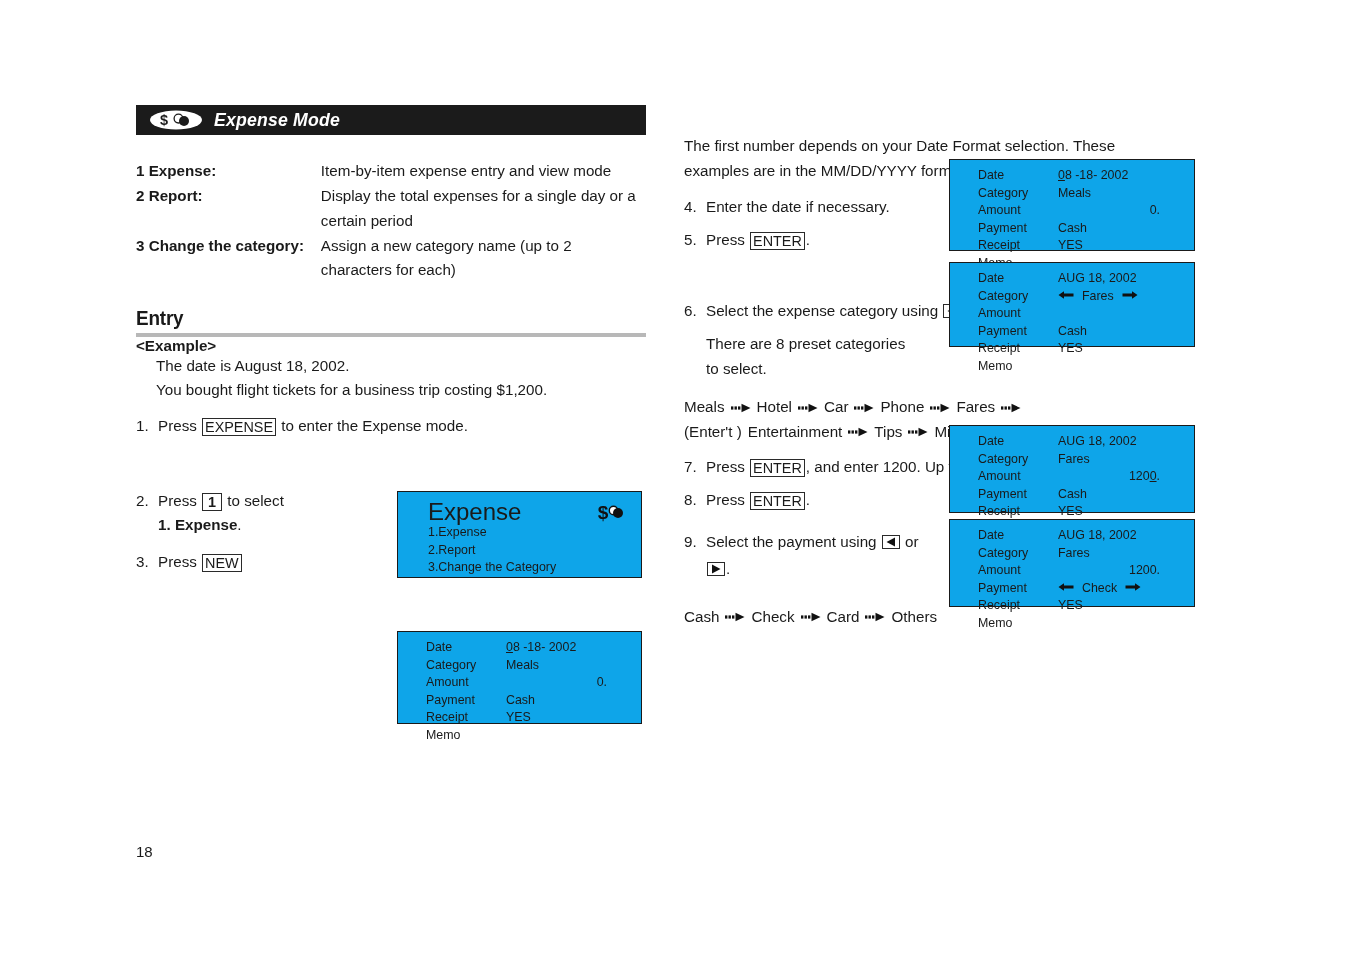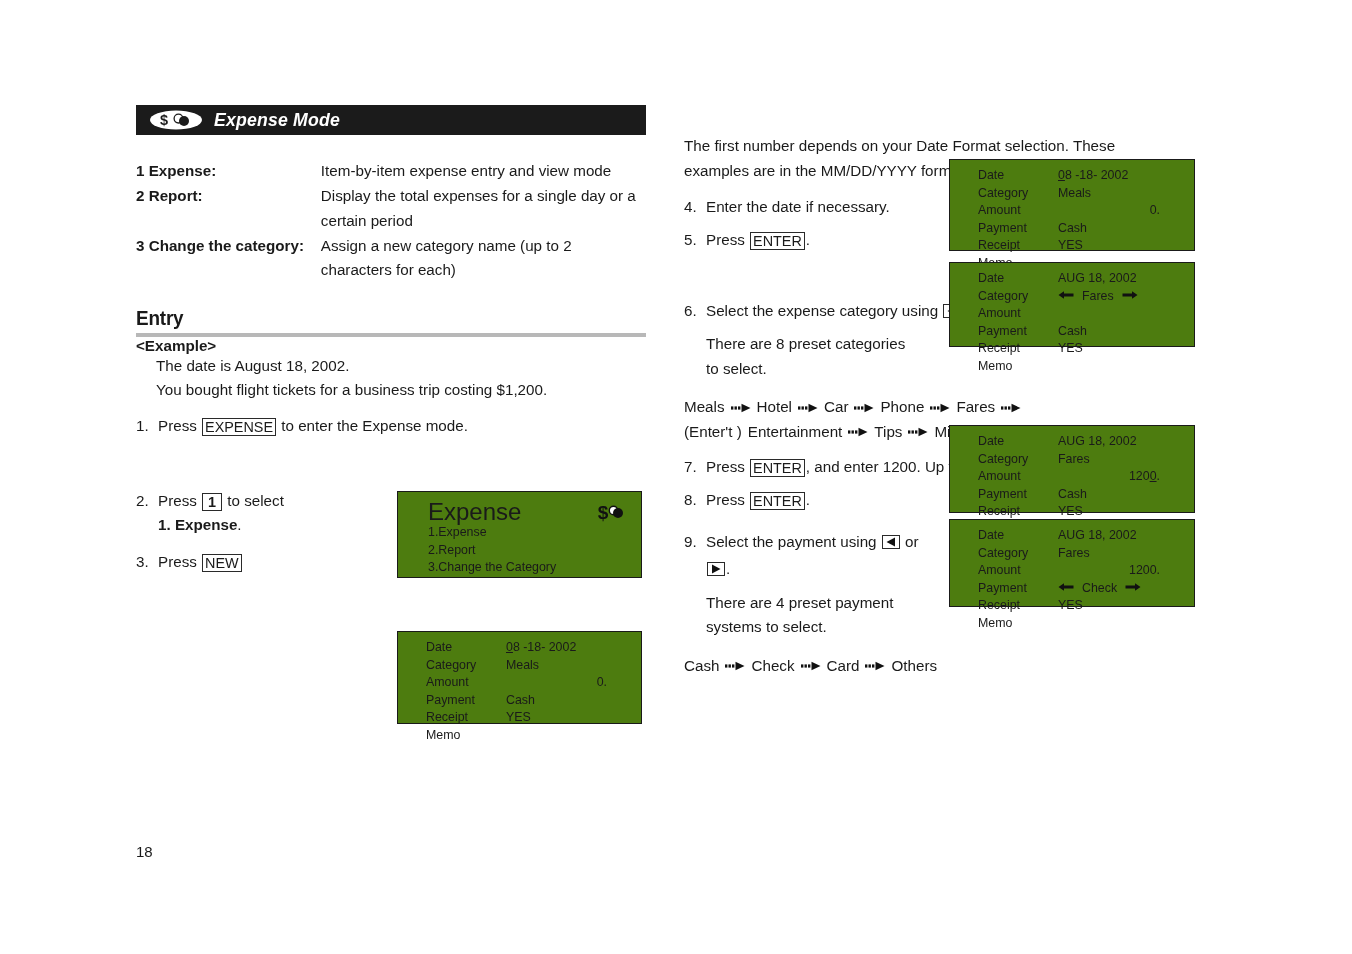--- a/index.html
+++ b/index.html
@@ -147,21 +147,21 @@
   .key-arrow {
     padding: 0 2px;
     font-size: 12px;
     top: 2px;
   }
   .key-arrow svg { display: block; }
 
   
   .lcd {
     border: 1.3px solid #1a1a1a;
-    background: #4d7c0f;
+    background: #0ea5e9;
     box-sizing: border-box;
     font-family: "Liberation Sans", sans-serif;
   }
   .lcd-menu {
     position: absolute;
     left: 397px;
     top: 491px;
     width: 245px;
     height: 87px;
     padding: 8px 0 0 30px;
@@ -536,21 +536,20 @@
       </span>
       <span>or</span>
       <div style="margin-top:2px">
         <span class="key key-arrow">
           <svg viewBox="0 0 12 12" width="12" height="12">
               <polygon points="2,1.5 2,10.5 10.5,6" fill="#111"></polygon>
             </svg>
         </span><span>.</span>
       </div>
       <div style="height:9px"></div>
-      <div class="step-sub" style="width:214px">There are 4 preset payment systems to select.</div>
     </span>
   </div>
 
   <div style="height:14px"></div>
 
   <div class="flow-line">
     <span>Cash</span>
     <span class="flow-arrow">
         <svg viewBox="0 0 20 10" width="20" height="10">
           <rect x="0" y="3.4" width="2.4" height="3.2" fill="#111"></rect>

